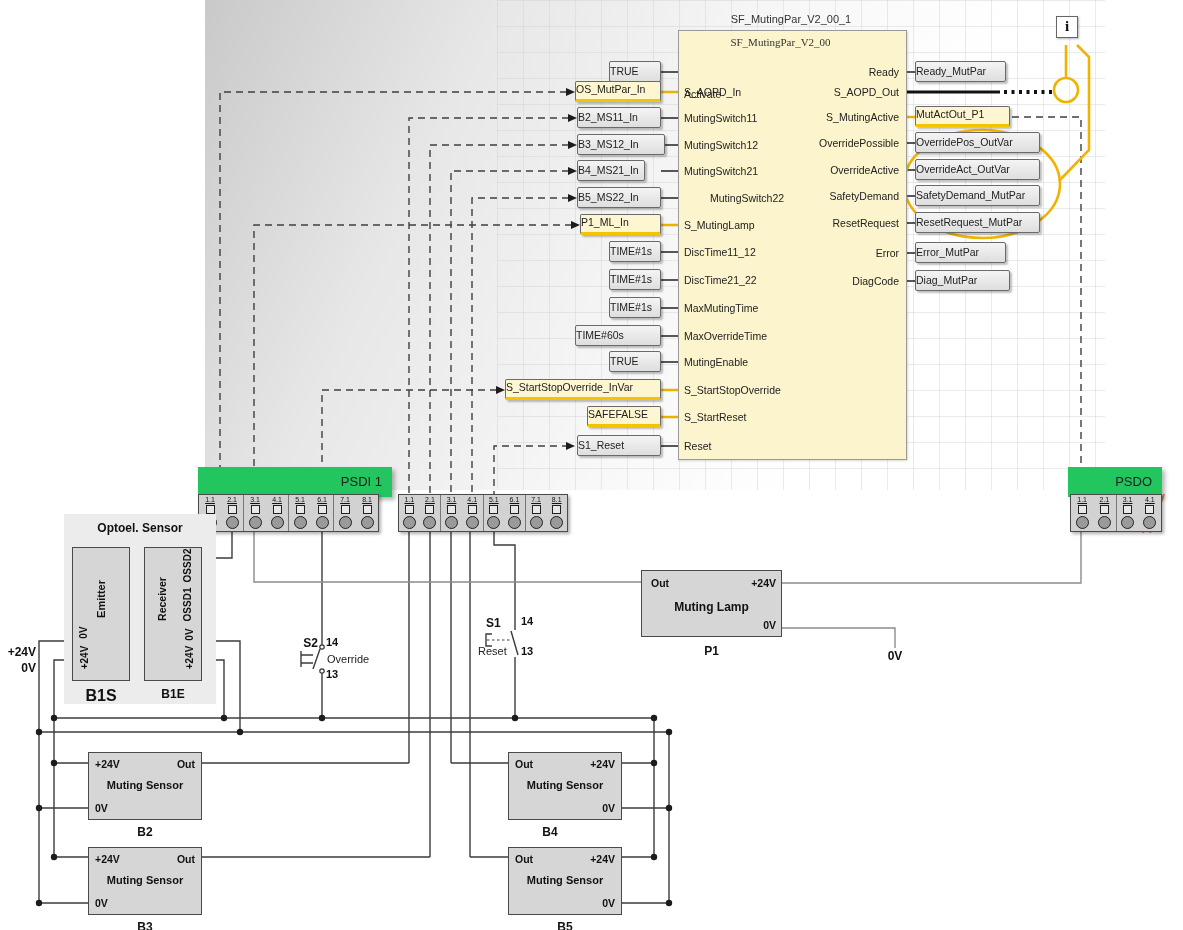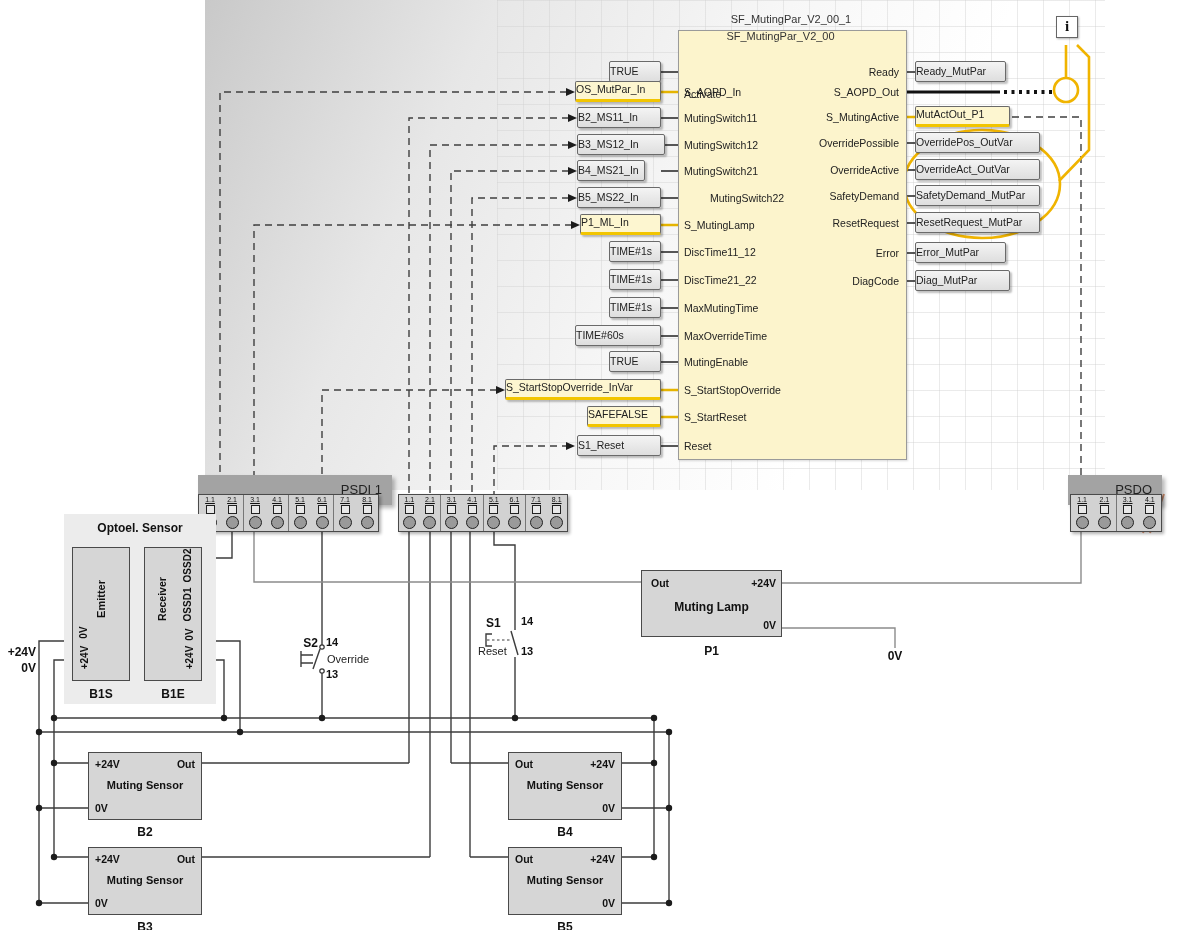--- a/index.html
+++ b/index.html
@@ -8,29 +8,29 @@
   
   #grad-panel{left:205px;top:0;width:900px;height:490px;
     background:linear-gradient(115deg,#c9c9c9 0%,#e7e7e7 26%,#f7f7f7 52%,#ffffff 72%);}
   #grid-panel{left:497px;top:0;width:608px;height:490px;
     background-image:linear-gradient(rgba(210,210,210,.45) 1px,transparent 1px),
                      linear-gradient(90deg,rgba(210,210,210,.45) 1px,transparent 1px);
     background-size:26px 26px;}
   
   .fb-block{left:678px;top:30px;width:227px;height:428px;background:#fcf4cc;border:1px solid #9a9a9a;box-shadow:1px 1px 2px rgba(0,0,0,.15);}
   .fb-title{left:660px;top:13px;width:262px;text-align:center;font-size:11px;color:#333;}
-  .fb-header{left:678px;top:30px;width:205px;text-align:center;font-size:11px;color:#333;}
+  .fb-header{left:678px;top:36px;width:205px;text-align:center;font-size:11px;color:#333;font-family:Liberation Serif, serif;}
   .pin-label{font-size:10.5px;color:#222;height:14px;line-height:14px;white-space:nowrap;}
   .pin-in{text-align:left;}
   .pin-out{text-align:right;}
   .var-box{box-sizing:border-box;height:21px;background:linear-gradient(180deg,#f4f4f4,#dedede);border:1px solid #6a6a6a;border-radius:2px;
     box-shadow:2px 2px 2px rgba(0,0,0,.25);font-size:10.5px;color:#222;text-align:left;line-height:18px;white-space:nowrap;}
   .var-box.yellow{background:#fdf6d0;border-bottom:3px solid #f2c500;line-height:15px;}
   
-  .plate{background:#a3a3a3;box-shadow:3px 3px 4px rgba(0,0,0,.28);height:30px;font-size:13px;color:#222;margin-top:8px;}
+  .plate{background:#22c55e;box-shadow:3px 3px 4px rgba(0,0,0,.28);height:30px;font-size:13px;color:#222;}
   .plate .plabel{position:absolute;right:10px;top:0;line-height:30px;}
   .tstrip{box-sizing:border-box;height:38px;background:#d2d2d2;border:1.5px solid #4a4a4a;display:flex;box-shadow:2px 2px 3px rgba(0,0,0,.3);}
   .tcell{flex:1;display:flex;flex-direction:column;align-items:center;position:relative;}
   .tcell.sep{border-right:1px solid #777;}
   .tnum{font-size:7px;color:#111;line-height:8px;margin-top:1px;text-decoration:underline;}
   .tsq{width:7px;height:7px;background:#e8e8e8;border:1px solid #222;margin-top:1px;}
   .tcirc{width:11px;height:11px;border-radius:50%;background:#9a9a9a;border:1px solid #222;margin-top:2px;}
   
   .hw-box{box-sizing:border-box;background:#d6d6d6;border:1.5px solid #4a4a4a;}
   .hw-label{font-size:11px;font-weight:700;color:#111;white-space:nowrap;}
@@ -357,21 +357,21 @@
   <div class="abs hw-box" style="left:72px;top:547px;width:58px;height:134px;"></div>
   <div class="abs hw-box" style="left:144px;top:547px;width:58px;height:134px;"></div>
   <div class="abs hw-label rot" style="left:71px;top:593px;width:60px;text-align:center;">Emitter</div>
   <div class="abs hw-label rot" style="left:129px;top:593px;width:66px;text-align:center;font-size:10.5px;">Receiver</div>
   <div class="abs hw-small rot" style="left:63px;top:627px;width:40px;text-align:center;font-size:10px;">0V</div>
   <div class="abs hw-small rot" style="left:64px;top:652px;width:40px;text-align:center;font-size:10px;">+24V</div>
   <div class="abs hw-small rot" style="left:167px;top:560px;width:40px;text-align:center;font-size:10px;">OSSD2</div>
   <div class="abs hw-small rot" style="left:167px;top:599px;width:40px;text-align:center;font-size:10px;">OSSD1</div>
   <div class="abs hw-small rot" style="left:169px;top:629px;width:40px;text-align:center;font-size:10px;">0V</div>
   <div class="abs hw-small rot" style="left:169px;top:652px;width:40px;text-align:center;font-size:10px;">+24V</div>
-  <div class="abs hw-label" style="left:72px;top:687px;width:58px;text-align:center;font-size:12px;">B1S</div>
+  <div class="abs hw-label" style="left:72px;top:687px;width:58px;text-align:center;font-size:16px;">B1S</div>
   <div class="abs hw-label" style="left:144px;top:687px;width:58px;text-align:center;font-size:12px;">B1E</div>
 
   <div class="abs hw-label" style="left:0;top:645px;width:36px;text-align:right;font-size:12px;">+24V</div>
   <div class="abs hw-label" style="left:0;top:661px;width:36px;text-align:right;font-size:12px;">0V</div>
 
   <div class="abs hw-box" style="left:641px;top:570px;width:141px;height:67px;"></div>
   <div class="abs hw-small" style="left:651px;top:577px;">Out</div>
   <div class="abs hw-small" style="left:732px;top:577px;width:44px;text-align:right;">+24V</div>
   <div class="abs hw-label" style="left:641px;top:600px;width:141px;text-align:center;font-size:12px;">Muting Lamp</div>
   <div class="abs hw-small" style="left:732px;top:619px;width:44px;text-align:right;">0V</div>
@@ -398,21 +398,21 @@
       <div class="abs hw-small" style="left:95px;top:853px;">+24V</div>
       <div class="abs hw-small" style="left:148px;top:853px;width:47px;text-align:right;">Out</div>
       <div class="abs hw-label" style="left:88px;top:874px;width:114px;text-align:center;">Muting Sensor</div>
       <div class="abs hw-small" style="left:95px;top:897px;">0V</div>
       <div class="abs hw-label" style="left:88px;top:920px;width:114px;text-align:center;font-size:12px;">B3</div>
       <div class="abs hw-box" style="left:508px;top:752px;width:114px;height:68px;"></div>
       <div class="abs hw-small" style="left:515px;top:758px;">Out</div>
       <div class="abs hw-small" style="left:568px;top:758px;width:47px;text-align:right;">+24V</div>
       <div class="abs hw-label" style="left:508px;top:779px;width:114px;text-align:center;">Muting Sensor</div>
       <div class="abs hw-small" style="left:568px;width:47px;text-align:right;top:802px;">0V</div>
-      <div class="abs hw-label" style="left:508px;top:825px;width:114px;text-align:center;font-size:12px;">B4</div>
+      <div class="abs hw-label" style="left:493px;top:825px;width:114px;text-align:center;font-size:12px;">B4</div>
       <div class="abs hw-box" style="left:508px;top:847px;width:114px;height:68px;"></div>
       <div class="abs hw-small" style="left:515px;top:853px;">Out</div>
       <div class="abs hw-small" style="left:568px;top:853px;width:47px;text-align:right;">+24V</div>
       <div class="abs hw-label" style="left:508px;top:874px;width:114px;text-align:center;">Muting Sensor</div>
       <div class="abs hw-small" style="left:568px;width:47px;text-align:right;top:897px;">0V</div>
       <div class="abs hw-label" style="left:508px;top:920px;width:114px;text-align:center;font-size:12px;">B5</div>
     </div>
 
 </div>
 

